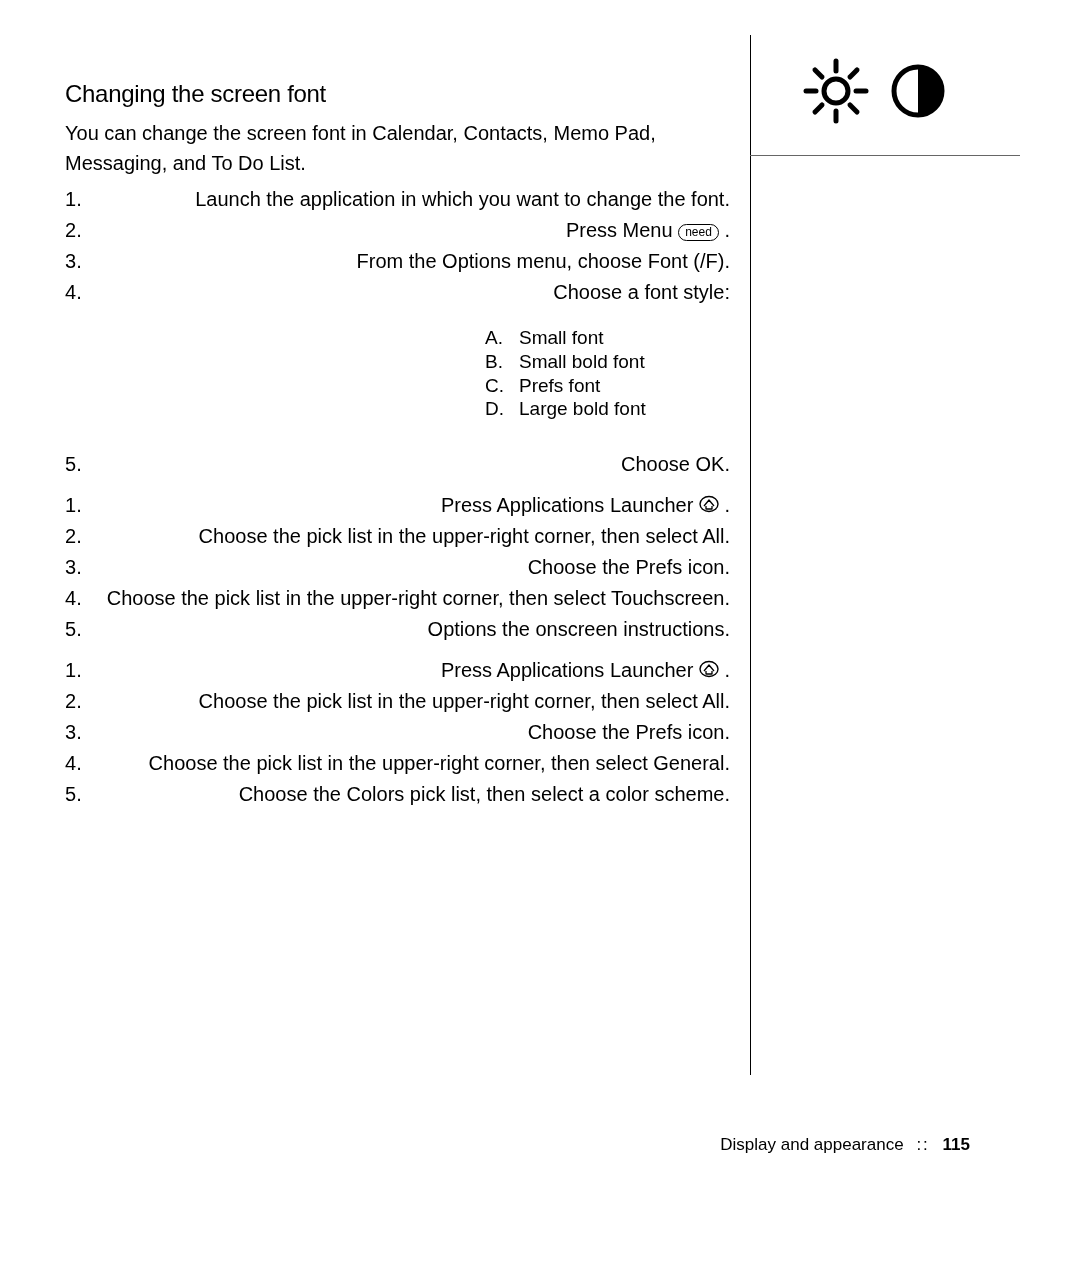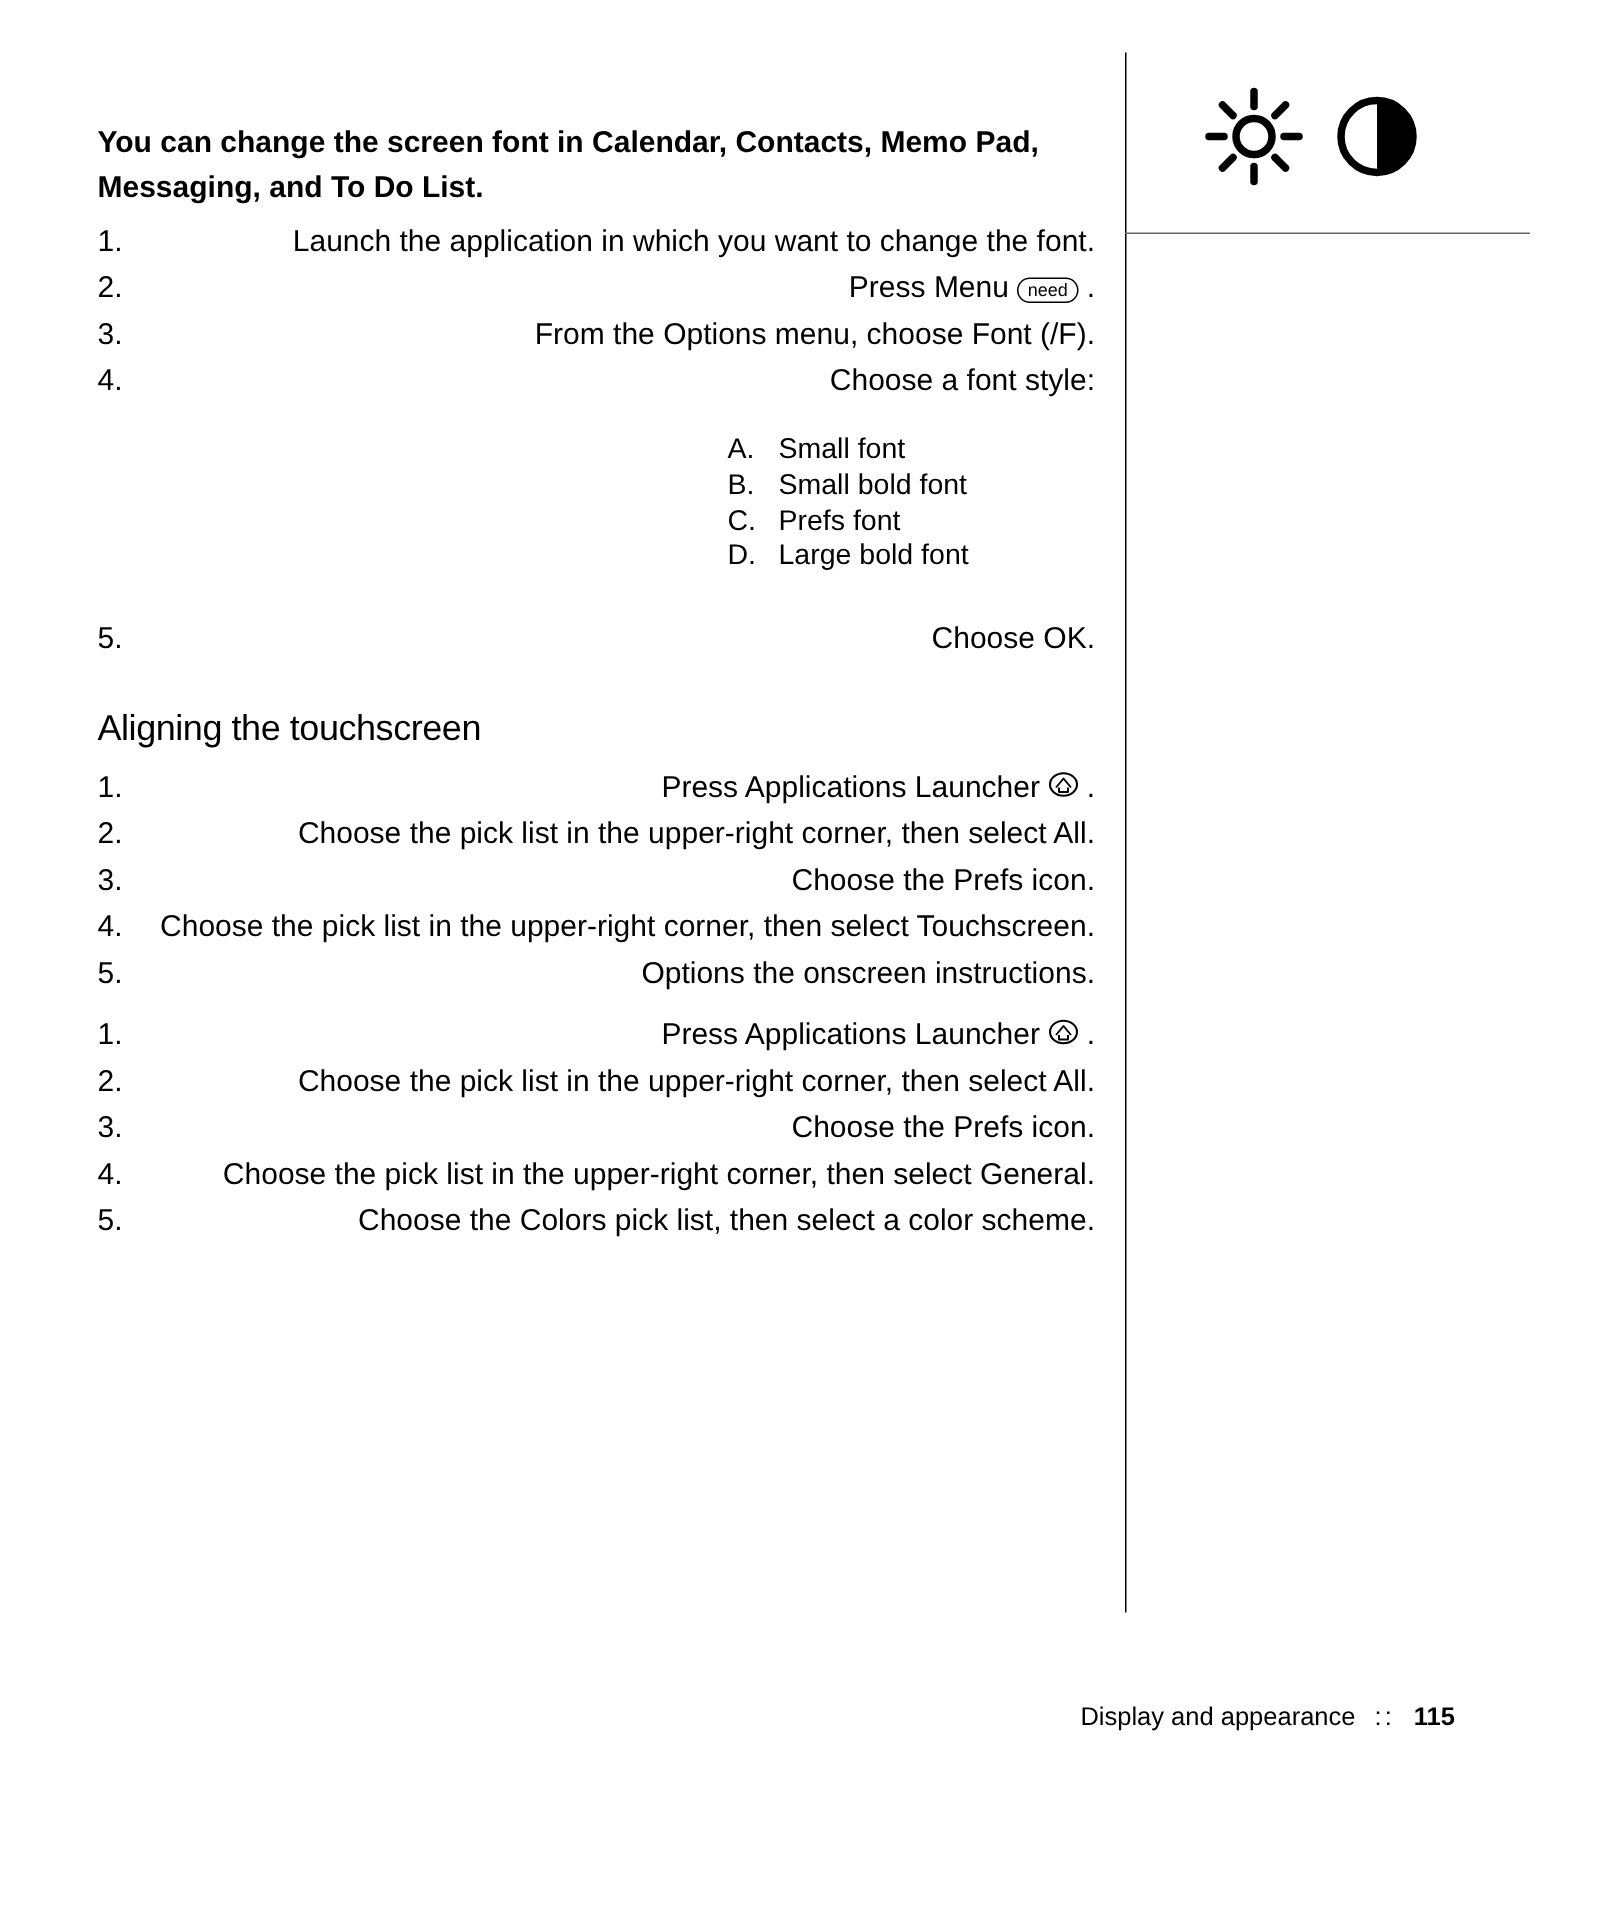--- a/index.html
+++ b/index.html
@@ -49,21 +49,21 @@
     font-weight: 500;
     margin-top: 30px;
     margin-bottom: 10px;
     letter-spacing: -0.3px;
   }
   h3:first-child { margin-top: 0; }
   p.body {
     font-size: 20px;
     line-height: 1.5;
     margin-bottom: 6px;
-    font-weight: 700;
+    font-weight: 400;
   }
   ol.steps {
     list-style: none;
     counter-reset: step;
     margin-left: 0;
     margin-bottom: 10px;
   }
   ol.steps > li {
     counter-increment: step;
     font-size: 20px;
@@ -144,20 +144,21 @@
       <svg width="56" height="56" viewBox="0 0 56 56">
         <circle cx="28" cy="28" r="24" fill="none" stroke="#000" stroke-width="5"></circle>
         <path d="M28 4 A24 24 0 0 1 28 52 Z" fill="#000"></path>
       </svg>
     </span>
   </div>
   <div class="sidebar-underline"></div>
 
   <div class="main-col">
 
+    <h3>Changing the screen font</h3>
     <p class="body">You can change the screen font in Calendar, Contacts, Memo Pad, Messaging, and To Do List.</p>
     <ol class="steps">
       <li>Launch the application in which you want to change the font.</li>
       <li>
         <span>Press Menu </span><span class="menu-btn">need</span><span> .</span>
       </li>
       <li>From the Options menu, choose Font (/F).</li>
       <li>Choose a font style:</li>
     </ol>
 
@@ -165,21 +166,20 @@
       <li>Small font</li>
       <li>Small bold font</li>
       <li>Prefs font</li>
       <li>Large bold font</li>
     </ol>
 
     <ol class="steps" start="5" style="counter-reset: step 4;">
       <li>Choose OK.</li>
     </ol>
 
-    <h3>Aligning the touchscreen</h3>
     <ol class="steps">
       <li>
         <span>Press Applications Launcher </span><span class="home-icon">
           <svg width="20" height="20" viewBox="0 0 20 20">
             <ellipse cx="10" cy="10" rx="9" ry="7.5" fill="none" stroke="#000" stroke-width="1.4"></ellipse>
             <path d="M5 12 L10 6 L15 12 M7 12 V15 H13 V12" fill="none" stroke="#000" stroke-width="1.3" stroke-linejoin="round"></path>
           </svg>
         </span><span> .</span>
       </li>
       <li>Choose the pick list in the upper-right corner, then select All.</li>

